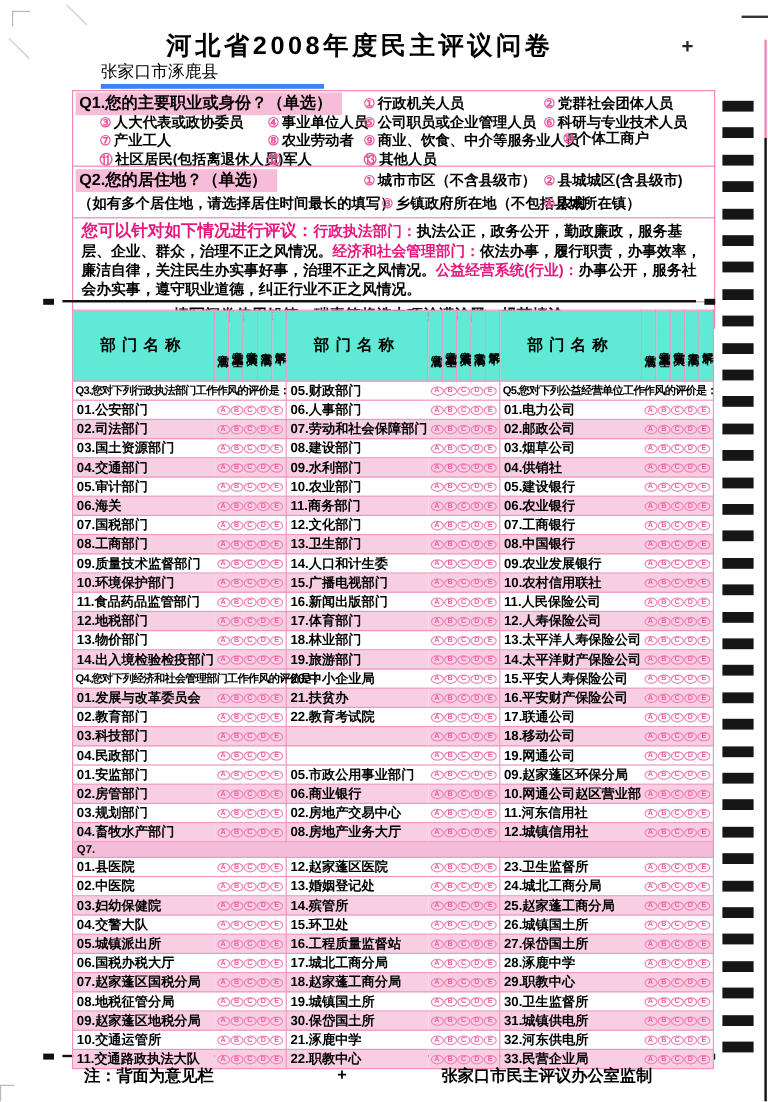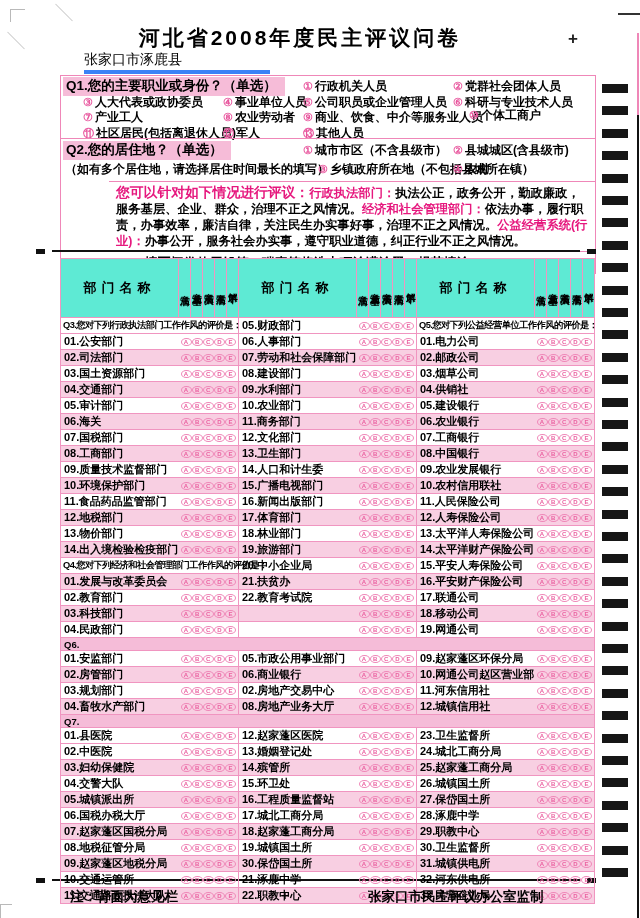--- a/index.html
+++ b/index.html
@@ -20,21 +20,21 @@
   .info-box{position:absolute;left:60px;top:75px;width:534px;border:1px solid #ef87b8;background:#fff;}
   .sec{position:relative;}
   .sec+.sec{border-top:1px solid #ef87b8;}
   .sec-q1{height:62px;}
   .sec-q2{height:42px;}
   .q-label{position:absolute;background:#f6bcd8;font-weight:bold;font-size:13.5px;
     padding:0 8px 1px 3px;white-space:nowrap;}
   .opt{position:absolute;font-size:12px;font-weight:bold;white-space:nowrap;}
   .opt .num{color:#e8559d;font-size:11px;margin-right:2px;}
   .q2-note{position:absolute;font-size:12px;font-weight:bold;white-space:nowrap;}
-  .sec-notice{padding:3px 6px 2px 7px;font-size:12.3px;font-weight:bold;line-height:16px;margin-left:48px;}
+  .sec-notice{padding:3px 6px 2px 7px;font-size:12.3px;font-weight:bold;line-height:16px;}
   .sec-notice .em{color:#e6187e;}
   .sec-notice .lead{color:#e6187e;font-size:13.8px;}
   .sec-fill{height:21px;display:flex;align-items:center;justify-content:center;
     font-size:13px;font-weight:bold;}
   .fill-dot{font-size:11px;margin-left:22px;}
   
   .hline{position:absolute;left:36px;width:560px;height:6px;display:flex;align-items:center;}
   .hline .sq{width:9px;height:5px;background:#111;}
   .hline .ln{flex:1;height:2.5px;background:#111;margin:0 7px;}
   
@@ -814,23 +814,20 @@
           <td colspan="5" class="bub">
             <div class="bub-inner">
               <span class="bubble">A</span>
               <span class="bubble">B</span>
               <span class="bubble">C</span>
               <span class="bubble">D</span>
               <span class="bubble">E</span>
             </div>
           </td>
         </tr>
-        <tr class="band">
-          <td colspan="18">Q6.</td>
-        </tr>
         <tr>
           <td class="name">01.安监部门</td>
           <td colspan="5" class="bub">
             <div class="bub-inner">
               <span class="bubble">A</span>
               <span class="bubble">B</span>
               <span class="bubble">C</span>
               <span class="bubble">D</span>
               <span class="bubble">E</span>
             </div>

